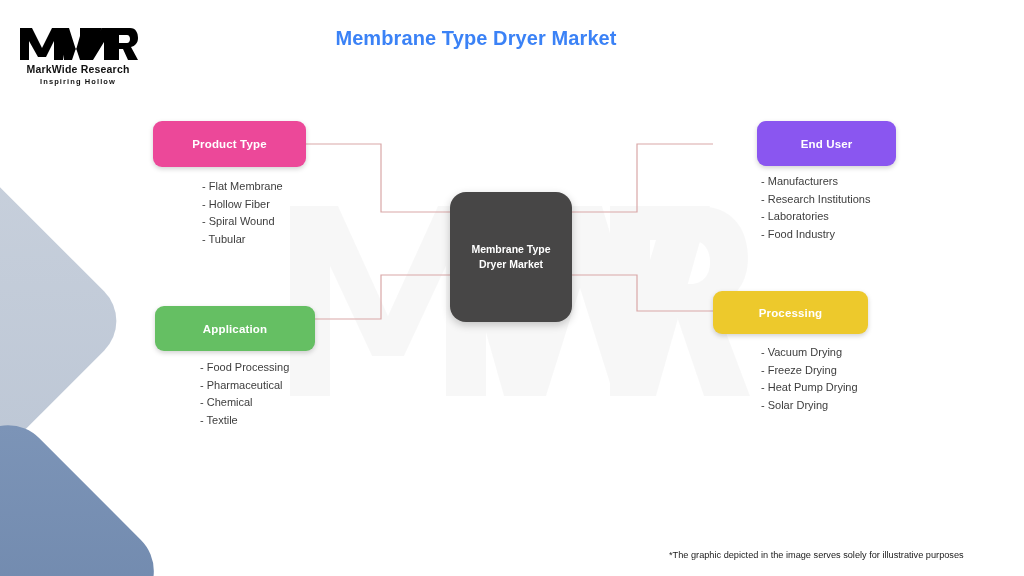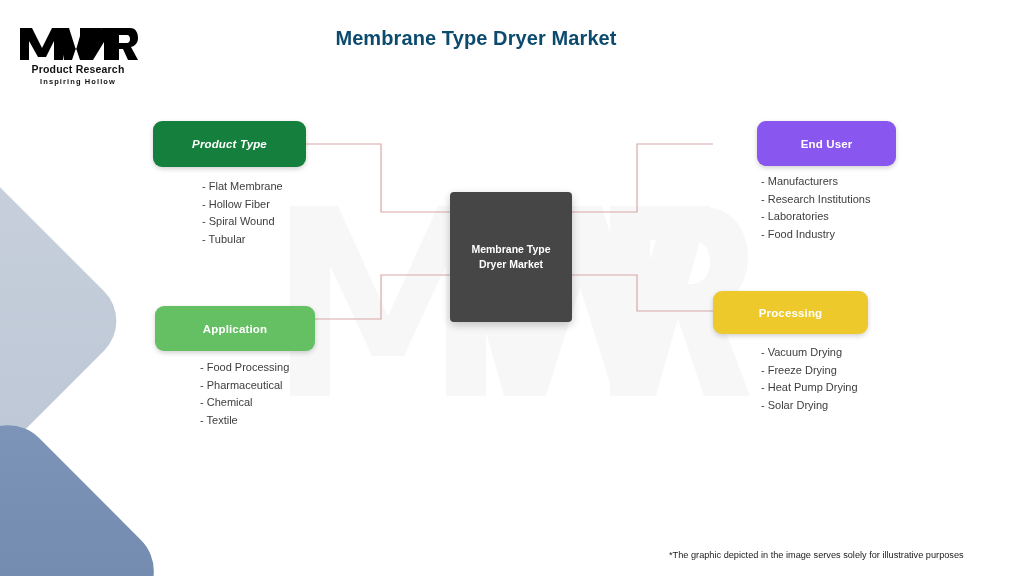--- a/index.html
+++ b/index.html
@@ -82,21 +82,21 @@
 
   
   .title {
     position: absolute;
     left: 0;
     top: 27px;
     width: 952px;
     text-align: center;
     font-size: 20px;
     font-weight: bold;
-    color: #0c4a6e;
+    color: #3b82f6;
     letter-spacing: .1px;
   }
 
   
   .connectors {
     position: absolute;
     left: 0;
     top: 0;
     width: 1024px;
     height: 576px;
@@ -109,33 +109,33 @@
     border-radius: 9px;
     display: flex;
     align-items: center;
     justify-content: center;
     box-shadow: 0 2px 5px rgba(0,0,0,.18);
     color: #ffffff;
     font-size: 11.5px;
     font-weight: bold;
     letter-spacing: .15px;
   }
-  .node-product   { left:153px; top:121px; width:153px; height:46px; background:#15803d;font-style:italic; }
+  .node-product   { left:153px; top:121px; width:153px; height:46px; background:#ec4899; }
   .node-app       { left:155px; top:306px; width:160px; height:45px; background:#65bf63; }
   .node-enduser   { left:713px; top:121px; width:139px; height:45px; background:#8a56f0;margin-left:44px; }
   .node-tech      { left:713px; top:291px; width:155px; height:43px; background:#edc92c; }
 
   .center-node {
     position: absolute;
     left: 450px;
     top: 192px;
     width: 122px;
     height: 130px;
     background: #474646;
-    border-radius: 4px;
+    border-radius: 16px;
     box-shadow: 0 3px 8px rgba(0,0,0,.22);
     display: flex;
     align-items: center;
     justify-content: center;
     text-align: center;
     color: #ffffff;
     font-size: 10.5px;
     font-weight: bold;
     line-height: 1.45;
   }
@@ -192,21 +192,21 @@
 
   <div class="logo">
     <svg class="logo-mark" width="120" height="38" viewBox="0 0 120 38">
       <g fill="#000000">
         <path d="M2 36 L2 4 L14 4 L24 24 L34 4 L45 4 L45 36 L36 36 L36 17 L28 33 L20 33 L11 17 L11 36 Z"></path>
         <path d="M40 4 L51 4 L58 26 L62 12 L66 26 L73 4 L84 4 L70 36 L62 36 L58 24 L54 36 L46 36 Z"></path>
         <path d="M62 4 L73 4 L73 20 L84 4 L95 4 L95 36 L86 36 L86 18 L75 36 L62 36 Z"></path>
         <path d="M92 4 L112 4 C118 4 120 9 120 14 C120 19 117 22 113 23 L120 36 L110 36 L105 25 L101 25 L101 36 L92 36 Z M101 11 L101 19 L109 19 C111 19 112 17 112 15 C112 13 111 11 109 11 Z"></path>
       </g>
     </svg>
-    <div class="logo-name">Product Research</div>
+    <div class="logo-name">MarkWide Research</div>
     <div class="logo-tag">Inspiring Hollow</div>
   </div>
 
   <div class="title">Membrane Type Dryer Market</div>
 
   <svg class="connectors" viewBox="0 0 1024 576">
     <g stroke="#d9a7a7" stroke-width="1.2" fill="none">
 
       <path d="M306 144 L381 144 L381 212 L450 212"></path>
 

